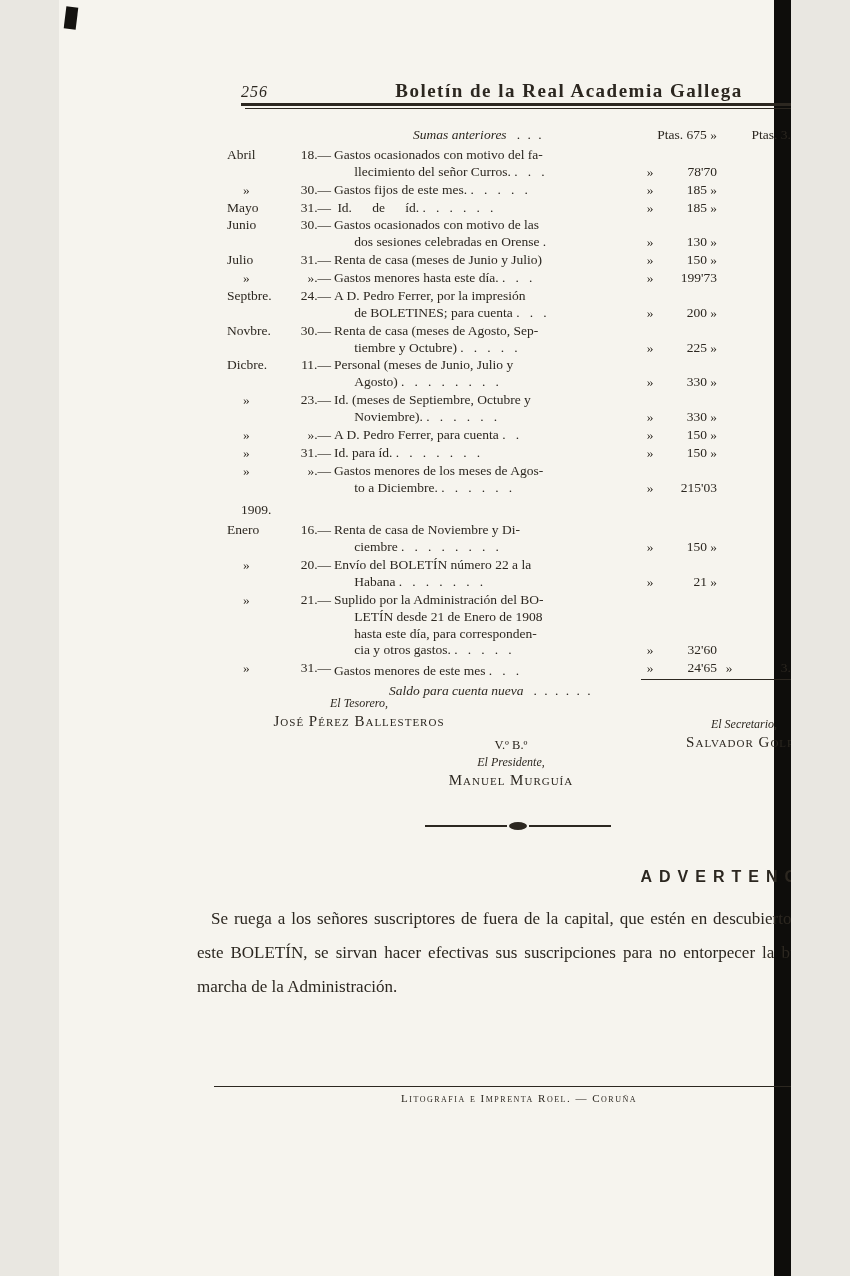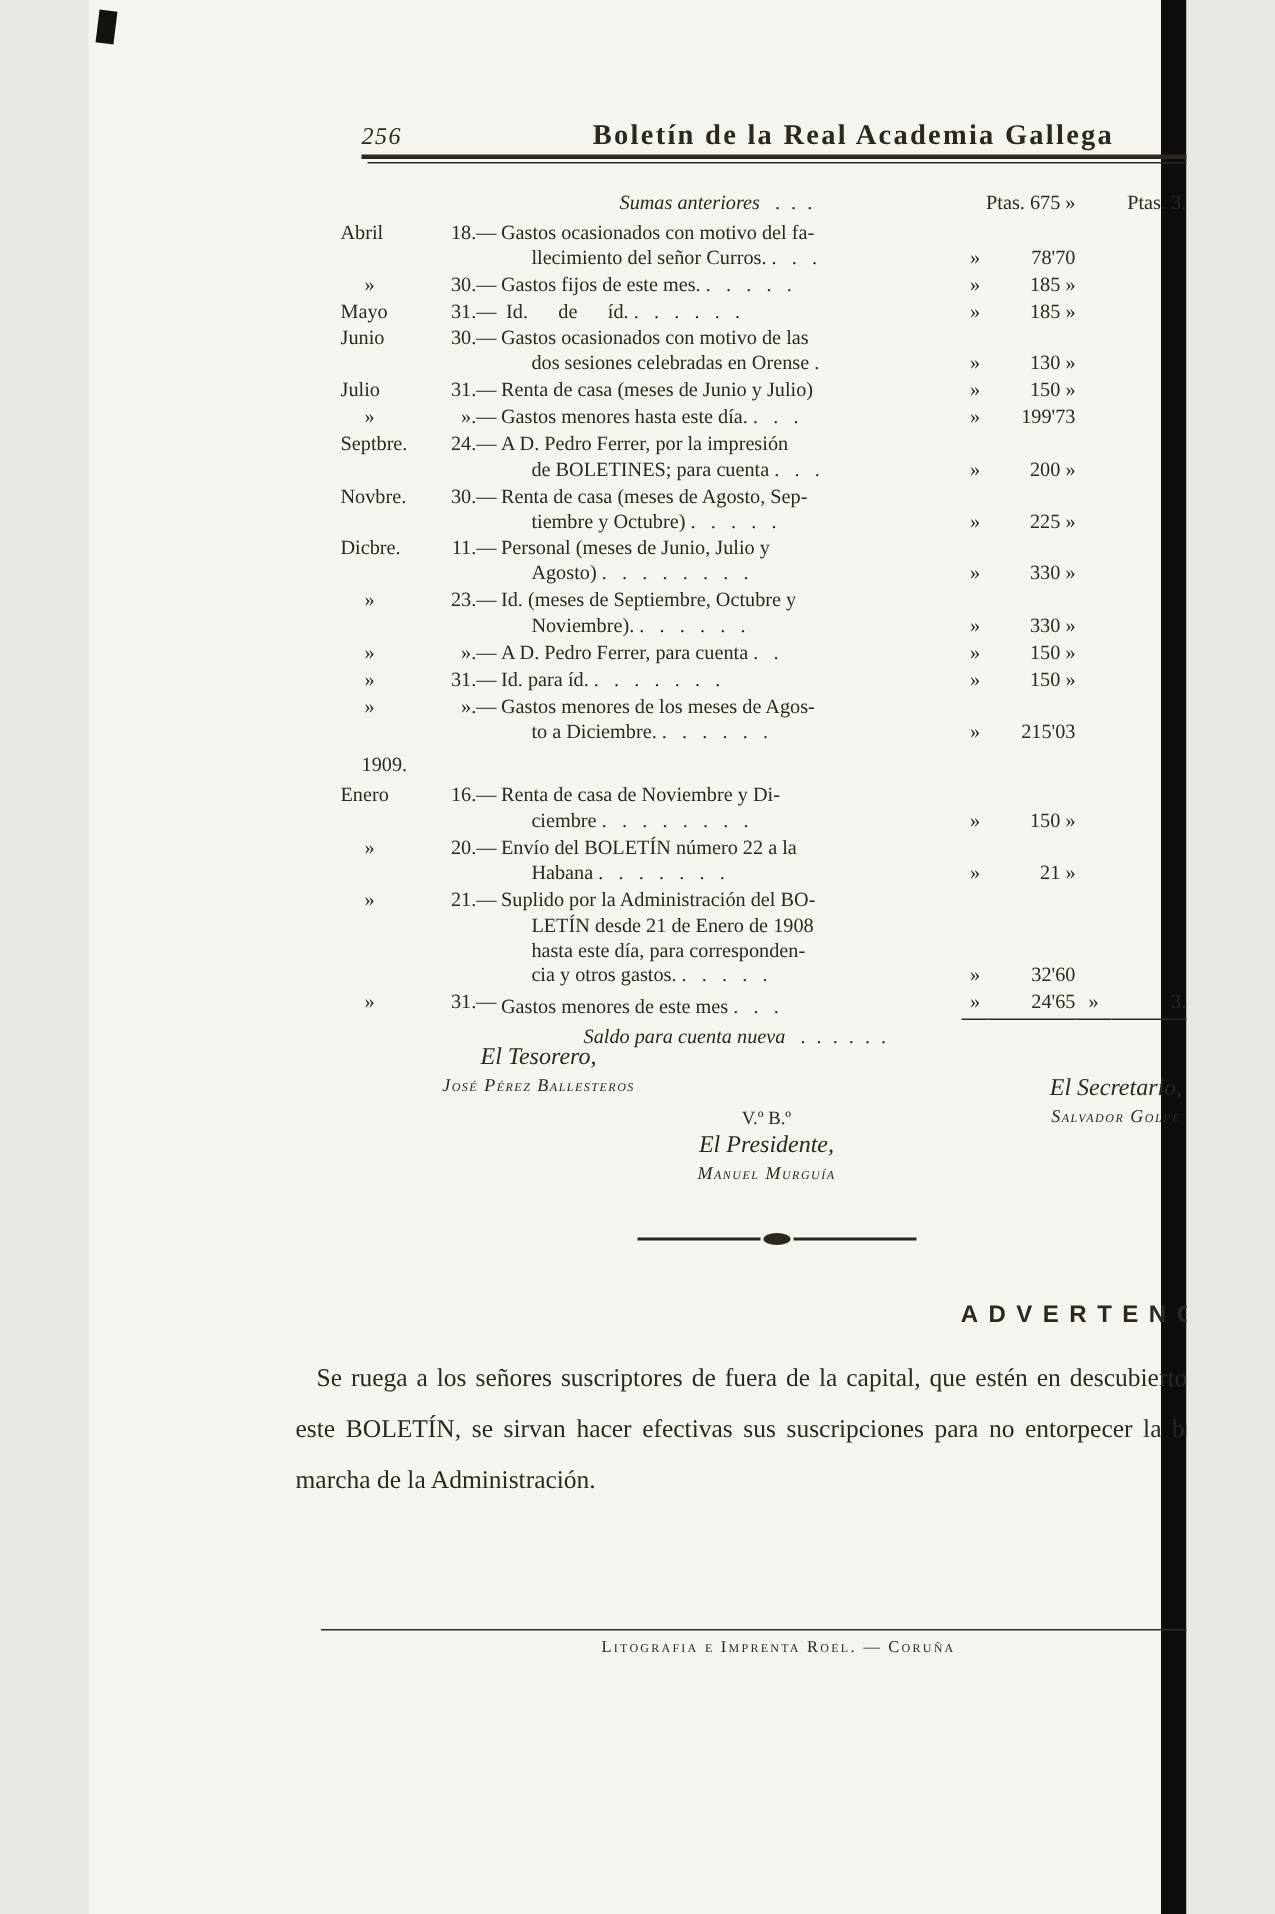--- a/index.html
+++ b/index.html
@@ -43,22 +43,22 @@
   .o-col2 { grid-column:6/8; text-align:right; white-space:nowrap; }
   .ledger-closing { margin-top:3px; }
   .c-label-cell { grid-column:1/6; padding-left:162px; white-space:nowrap; }
   .closing-total { grid-column:6/8; text-align:right; }
 
   
   .sig-block { position:absolute; text-align:center; }
   .sig-treasurer { top:696px; left:195px; width:210px; }
   .sig-secretary { top:700px; left:595px; width:180px;margin-top:17px; }
   .sig-president { top:738px; left:352px; width:200px; }
-  .sig-title { font-style:italic; font-size:16px; }
-  .sig-name  { font-variant:small-caps; font-size:12px; letter-spacing:1px; margin-top:2px;font-style:italic; }
+  .sig-title { font-style:italic; font-size:12px; }
+  .sig-name  { font-variant:small-caps; font-size:15px; letter-spacing:1px; margin-top:2px; }
   .sig-vb { font-size:12.5px; margin-bottom:2px; }
 
   
   .divider { position:absolute; top:822px; left:366px; width:186px; display:flex; align-items:center; }
   .divider .line { flex:1; height:2px; background:#2c2720; }
   .divider .knot { width:18px; height:8px; background:#2c2720; border-radius:50%; margin:0 2px; }
 
   
   .notice-heading {
     position:absolute; top:868px; left:146px; width:628px; text-align:right;

